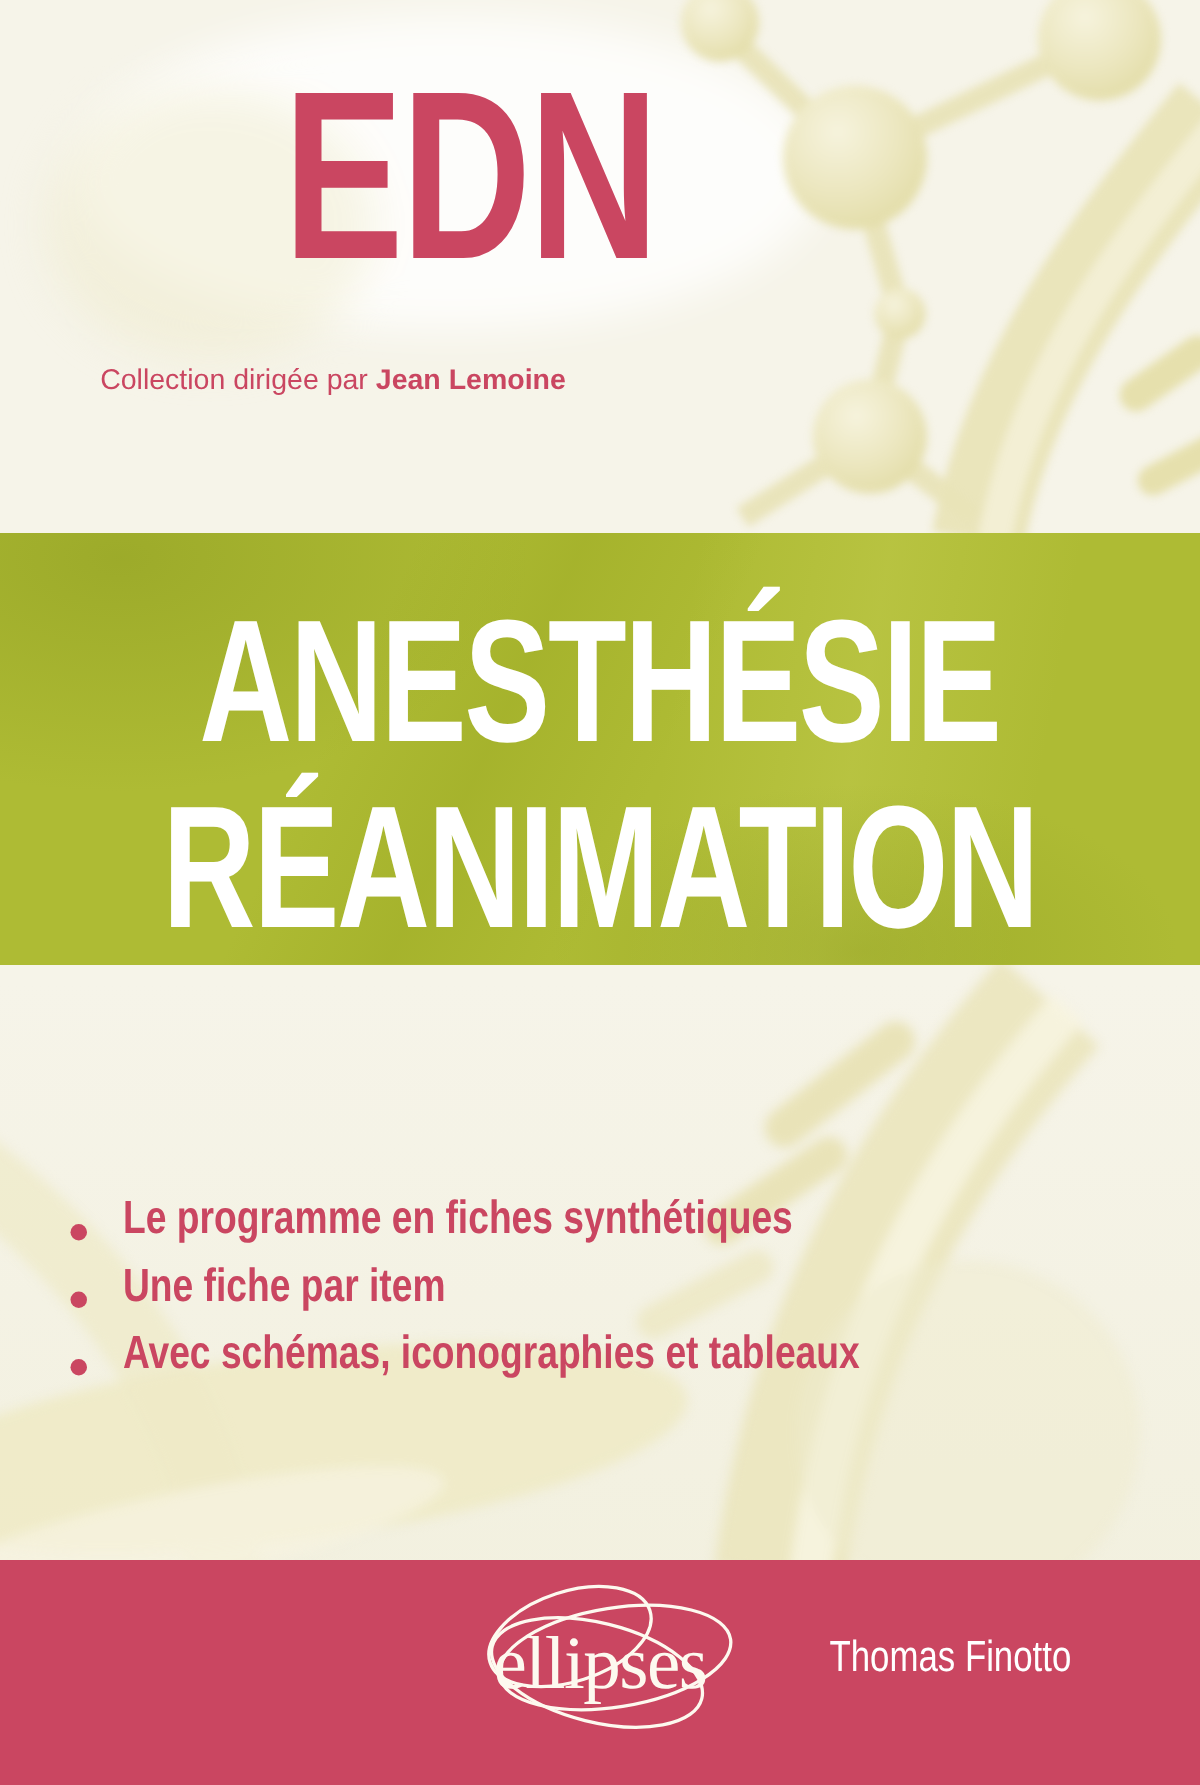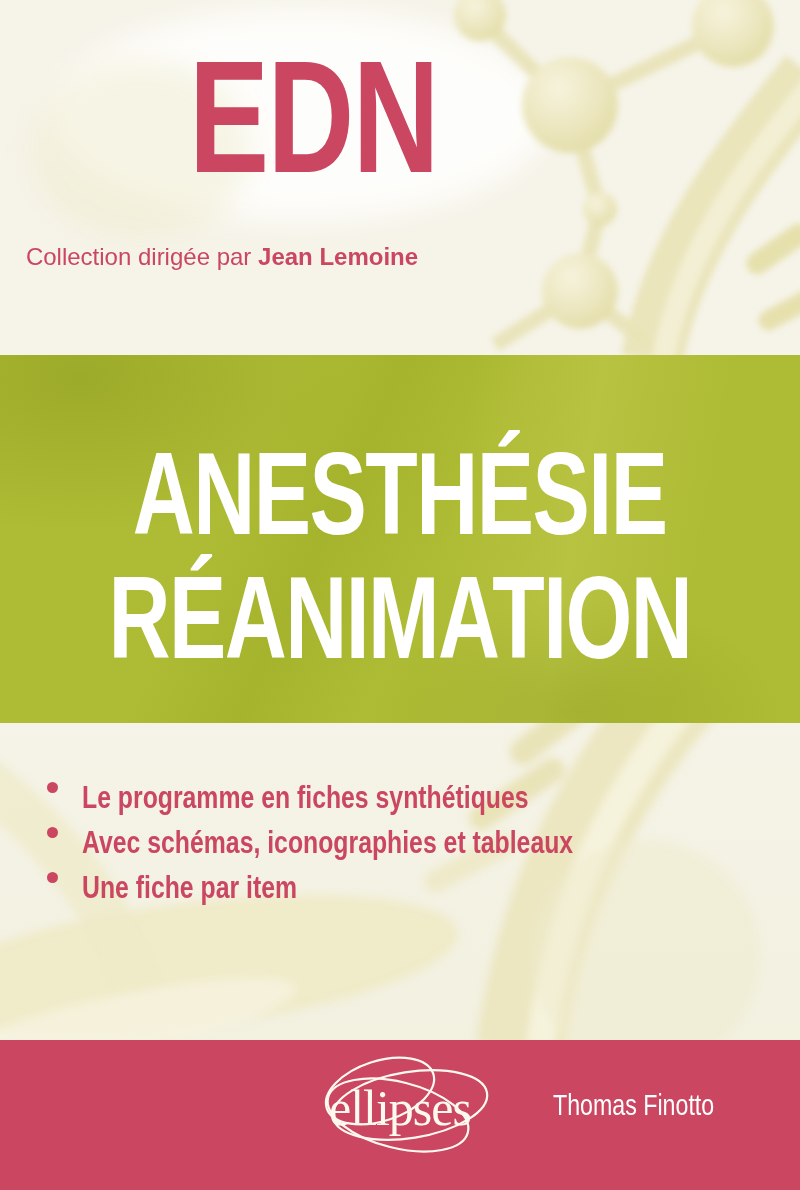--- a/index.html
+++ b/index.html
@@ -30,46 +30,46 @@
     position:absolute; left:50px; top:0; height:100%;
     display:flex; align-items:baseline; gap:12px;
     padding-top:6px;
     transform:scaleX(0.78); transform-origin:left center;
     color:var(--white); white-space:nowrap;
   }
   .tag-small { font-size:30px; font-weight:400; line-height:1; }
   .tag-big   { font-size:54px; font-weight:700; line-height:1; letter-spacing:-1px; }
   .collection-line {
     position:absolute; left:0; top:243px; width:444px; z-index:2;
-    text-align:center; font-size:24px; color:var(--red);
+    text-align:center; font-size:19px; color:var(--red);
   }
   .collection-line .bold { font-weight:bold; }
 
   
   .title-band {
-    position:absolute; left:0; top:355px; width:800px; height:368px; z-index:2;
+    position:absolute; left:0; top:355px; width:800px; height:288px; z-index:2;
     background-color:var(--green);
     background-image:
       radial-gradient(ellipse 420px 240px at 10% 6%, rgba(128,144,26,.38), rgba(128,144,26,0) 65%),
       radial-gradient(ellipse 300px 160px at 72% 97%, rgba(134,150,28,.35), rgba(134,150,28,0) 70%),
       linear-gradient(115deg, rgba(150,164,30,0) 30%, rgba(150,164,30,.35) 42%, rgba(150,164,30,0) 55%),
       linear-gradient(100deg, rgba(198,207,84,0) 55%, rgba(198,207,84,.4) 70%, rgba(198,207,84,0) 85%);
     display:flex; flex-direction:column; align-items:center; justify-content:center;
     padding-top:34px; box-sizing:border-box;
   }
   .title-line {
     color:var(--white); font-weight:bold; font-size:116px; line-height:124px;
     letter-spacing:-2px; white-space:nowrap;
     transform:scaleX(0.74); transform-origin:center;
     text-align:center;
   }
 
   
   .features { position:absolute; left:0; top:782px; z-index:2; list-style:none; margin:0; padding:0; }
-  .features li { display:flex; align-items:flex-start; height:45px; }
+  .features li { display:flex; align-items:flex-end; height:45px; }
   .bullet-dot {
     flex:none; width:11px; height:11px; border-radius:50%;
     background:var(--red); margin-left:47px; margin-right:24px;
   }
   .feature-text {
     font-size:31px; font-weight:bold; color:var(--red);
     transform:scaleX(0.8); transform-origin:left center;
     white-space:nowrap; line-height:1;
   }
 
@@ -158,25 +158,25 @@
     <div class="title-line">RÉANIMATION</div>
   </div>
 
   <ul class="features">
     <li>
       <span class="bullet-dot"></span>
       <span class="feature-text">Le programme en fiches synthétiques</span>
     </li>
     <li>
       <span class="bullet-dot"></span>
-      <span class="feature-text">Avec schémas, iconographies et tableaux</span>
+      <span class="feature-text">Une fiche par item</span>
     </li>
     <li>
       <span class="bullet-dot"></span>
-      <span class="feature-text">Une fiche par item</span>
+      <span class="feature-text">Avec schémas, iconographies et tableaux</span>
     </li>
   </ul>
 
   <div class="footer-band">
     <svg class="publisher-logo" viewBox="0 0 200 110">
       <ellipse cx="80" cy="38" rx="56" ry="30" transform="rotate(-18 80 38)"></ellipse>
       <ellipse cx="110" cy="52" rx="78" ry="33" transform="rotate(-9 110 52)"></ellipse>
       <ellipse cx="98" cy="62" rx="72" ry="33" transform="rotate(14 98 62)"></ellipse>
       <text x="100" y="72" text-anchor="middle">ellipses</text>
     </svg>

